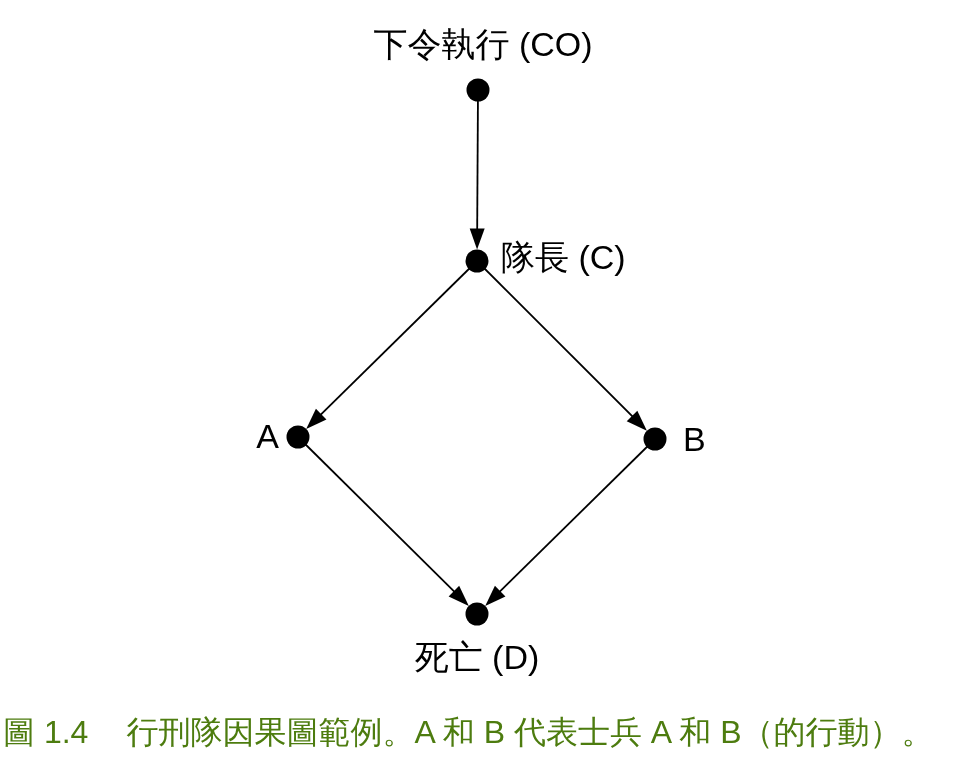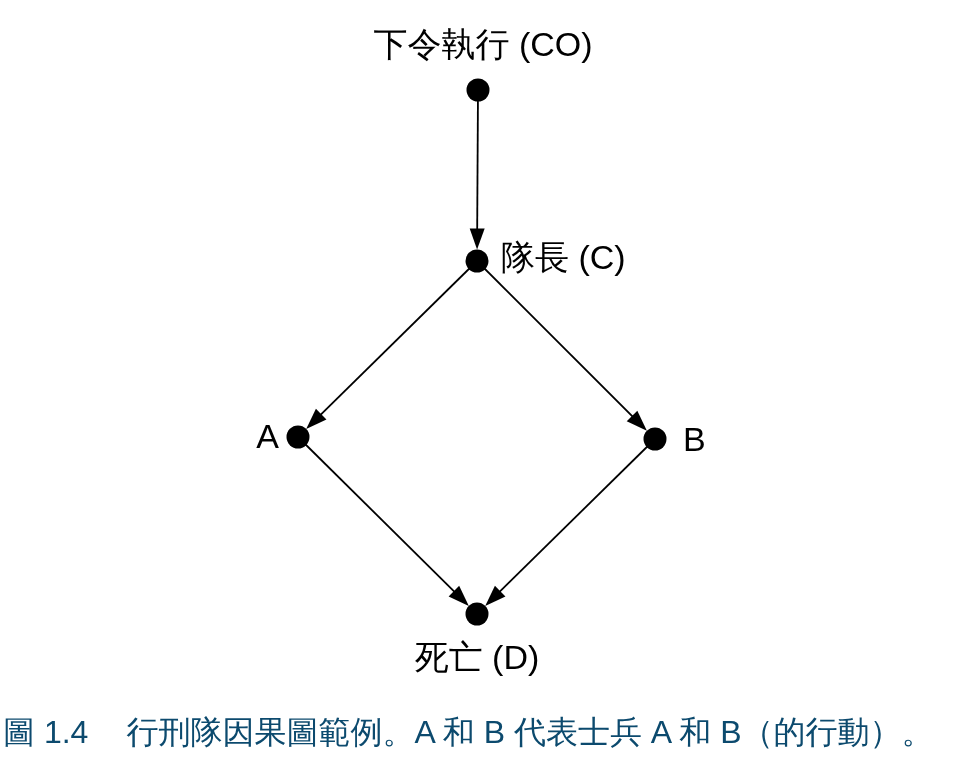--- a/index.html
+++ b/index.html
@@ -34,21 +34,21 @@
     font-weight: 400;
   }
   .caption {
     position: absolute;
     left: 3px;
     top: 706px;
     width: 952px;
     font-size: 32px;
     line-height: 1.15;
     white-space: nowrap;
-    color: #0c4a6e;
+    color: #4d7c0f;
     font-weight: 400;
   }
   .caption .fig-label {
     margin-right: 38px;
   }
 </style>
 </head>
 <body>
 
 <div class="figure-wrap">

